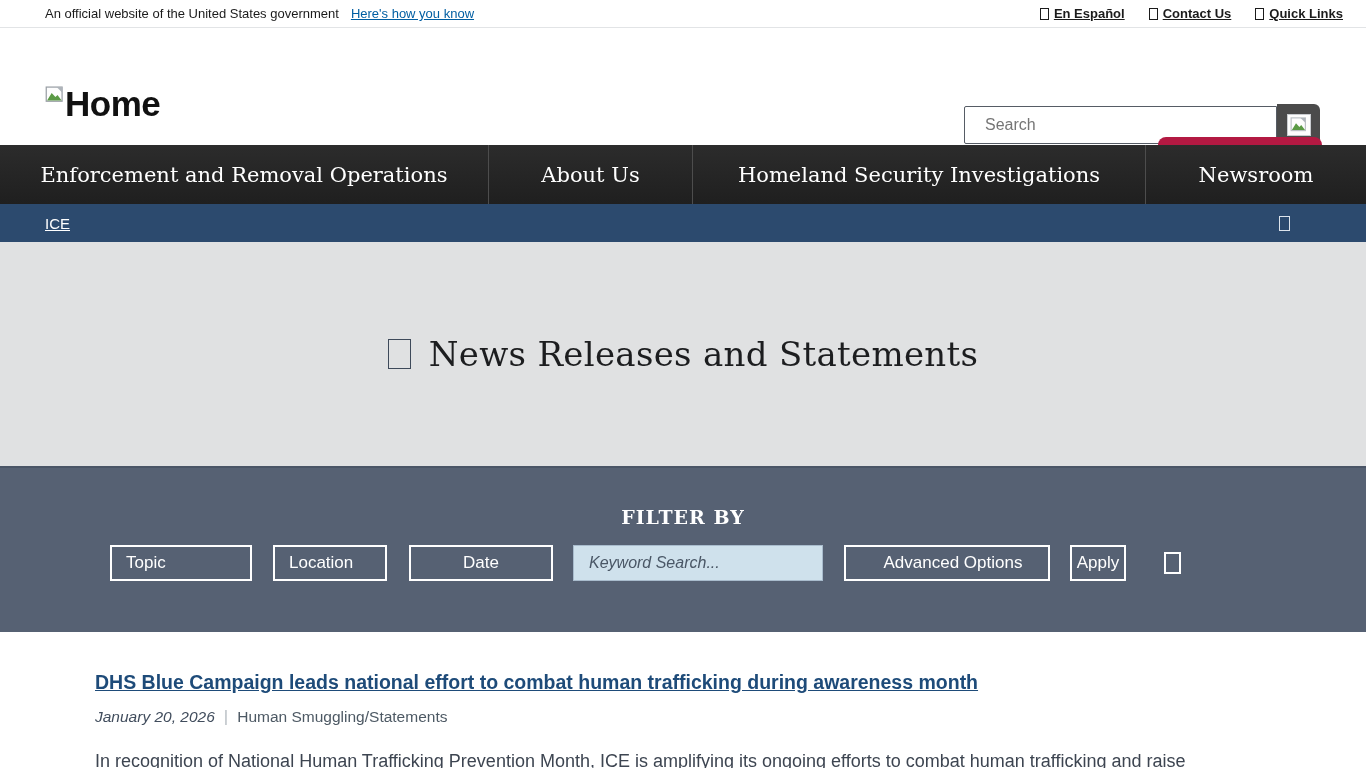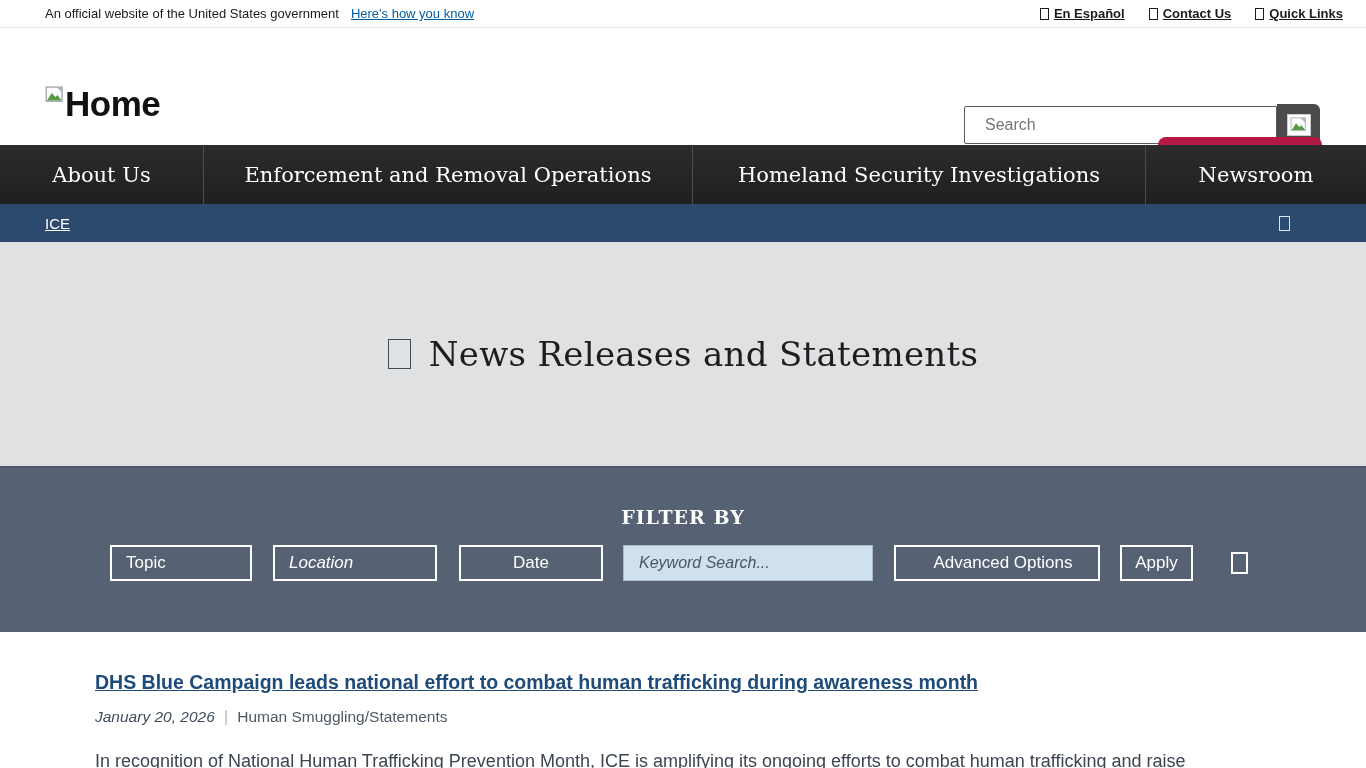--- a/index.html
+++ b/index.html
@@ -58,28 +58,28 @@
   .filter-section { height:166px; background:#566173; border-top:2px solid #4a5566; }
   .filter-heading { margin-top:38px; text-align:center; color:#fff; font-size:19px; font-weight:bold;
     font-family:"DejaVu Serif","Liberation Serif",serif; letter-spacing:1px; }
   .filter-row { margin-top:17px; display:flex; align-items:center; padding-left:110px; }
   .f-btn { height:36px; background:transparent; border:2px solid #fff; color:#fff;
     font-size:17px; font-family:"Liberation Sans",sans-serif; display:flex; align-items:center;
     cursor:pointer; }
   .f-btn.left { justify-content:flex-start; padding-left:14px; }
   .f-btn.center { justify-content:center; }
   .btn-topic { width:142px; margin-right:21px; }
-  .btn-location { width:164px; margin-right:22px;font-style:italic; }
+  .btn-location { width:114px; margin-right:22px; }
   .btn-date { width:144px; margin-right:20px; }
   .keyword-input { width:250px; height:36px; margin-right:21px; background:#cfe1ec;
     border:1px solid #a9bccd; font-style:italic; font-size:16px; color:#3f4d5e;
     padding:0 15px; outline:none; }
   .keyword-input::placeholder { color:#4a5766; font-style:italic; }
   .btn-advanced { width:206px; margin-right:20px;padding-left:12px; }
-  .btn-apply { width:73px; margin-right:38px; }
+  .btn-apply { width:56px; margin-right:38px; }
   .tofu-filter { width:17px; height:22px; border:2px solid #fff; color:#fff; cursor:pointer; }
 
   
   .news-area { background:#fff; padding:38px 95px 0 95px; }
   .news-title { font-size:19.5px; font-weight:bold; color:#1e4b79; text-decoration:underline;
     display:inline-block; line-height:1.25; }
   .news-meta { margin-top:13px; font-size:15.5px; display:flex; align-items:center; }
   .news-date { font-style:italic; color:#414d5d; }
   .news-sep { color:#b7bdc3; margin:0 9px; font-size:17px; }
   .news-cat { color:#4d5964; }
@@ -129,25 +129,25 @@
           <path d="M20.5 2.5 L14 2.5 L20.5 9 Z" fill="#aeb4ba"></path>
           <path d="M2.5 18.5 L8 9.5 L12.5 14.5 L15 12 L20 18.5 Z" fill="#5b9a45"></path>
         </svg>
       </span>
     </button>
   </div>
 </div>
 
 <div class="primary-nav">
   <div class="active-indicator"></div>
+  <div class="nav-item w2 divided">
+    <span>Enforcement and Removal Operations</span>
+  </div>
   <div class="nav-item w1 divided">
     <span>About Us</span>
-  </div>
-  <div class="nav-item w2 divided">
-    <span>Enforcement and Removal Operations</span>
   </div>
   <div class="nav-item w3 divided">
     <span>Homeland Security Investigations</span>
   </div>
   <div class="nav-item w4">
     <span>Newsroom</span>
   </div>
 </div>
 
 <div class="breadcrumb-bar">

